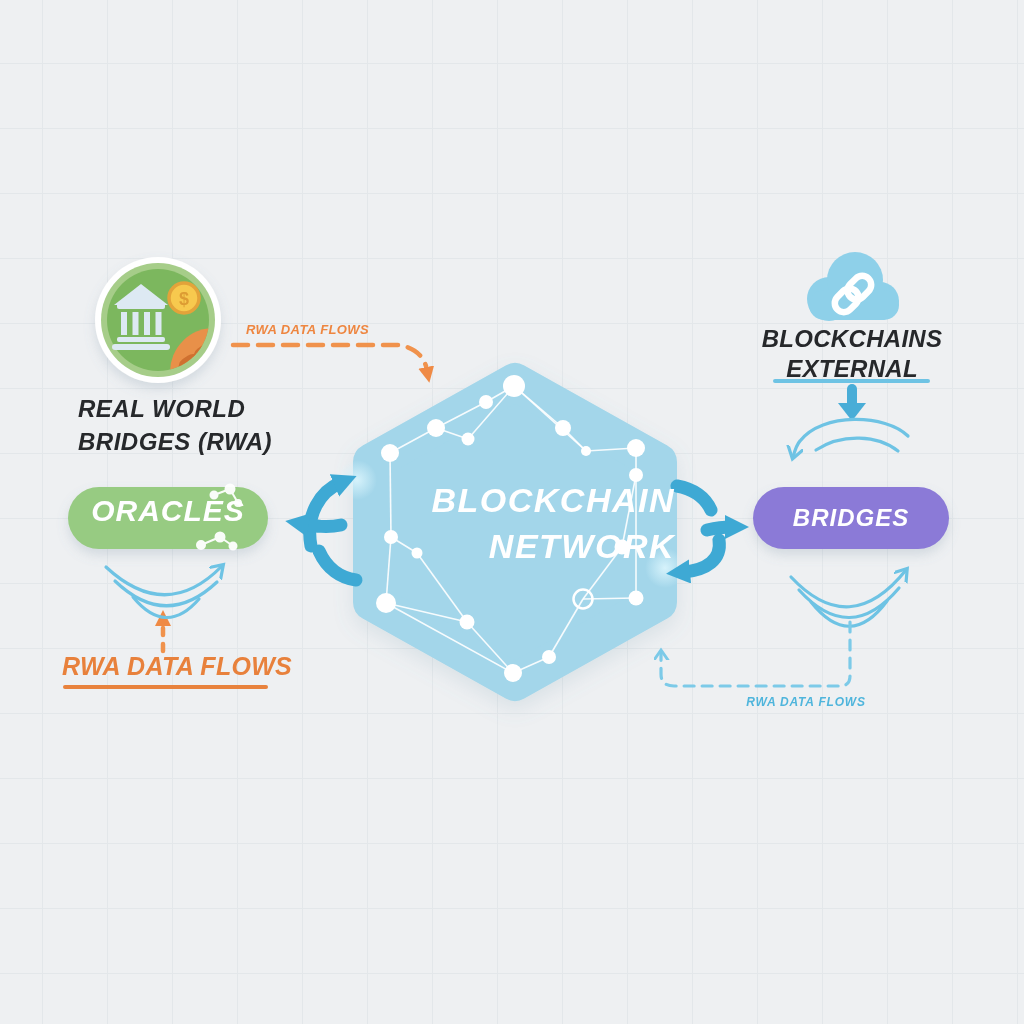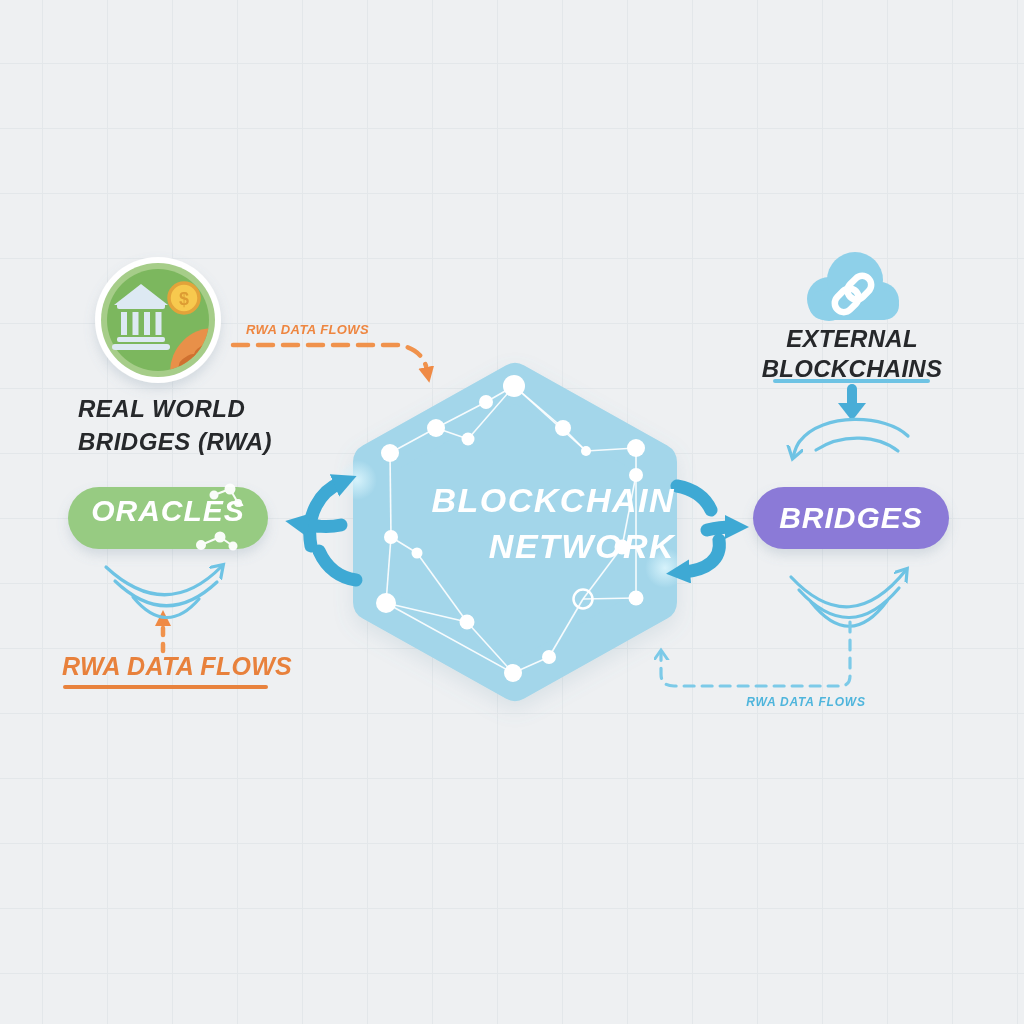--- a/index.html
+++ b/index.html
@@ -19,21 +19,21 @@
   .center-heading{left:355px;top:477px;width:320px;text-align:right;color:#ffffff;
     font-size:34px;line-height:46px;letter-spacing:1.5px;}
   .external-heading{left:752px;top:324px;width:200px;text-align:center;font-size:24px;line-height:30px;letter-spacing:.3px;}
   .underline-blue{position:absolute;left:773px;top:379px;width:157px;height:4px;background:#6ec3e4;border-radius:2px;}
   .flow-top{left:246px;top:322px;font-size:13px;color:#ee8640;letter-spacing:.4px;}
   .flow-left{left:62px;top:652px;font-size:25px;color:#e8813c;letter-spacing:.3px;}
   .underline-orange{position:absolute;left:63px;top:685px;width:205px;height:4px;background:#e8823d;border-radius:2px;}
   .flow-br{left:726px;top:695px;width:160px;text-align:center;font-size:12px;color:#4fb5dc;letter-spacing:.8px;}
   .pill-label{position:absolute;color:#ffffff;font-weight:bold;display:flex;align-items:center;justify-content:center;}
   .oracles-label{left:68px;top:487px;width:200px;height:48px;font-size:30px;letter-spacing:1px;}
-  .bridges-label{left:753px;top:487px;width:196px;height:62px;font-size:30px;letter-spacing:1px;}
+  .bridges-label{left:753px;top:487px;width:196px;height:62px;font-size:24px;letter-spacing:1px;}
 </style>
 </head>
 <body>
 
 <div class="canvas">
 
   <svg class="gfx" width="1024" height="1024" viewBox="0 0 1024 1024">
     <defs>
       <marker id="mCycle" markerWidth="30" markerHeight="30" refX="6" refY="12" orient="auto" markerUnits="userSpaceOnUse">
         <path d="M0,0 L24,12 L0,24 Z" fill="#3ea9d4"></path>
@@ -219,22 +219,22 @@
 
   <div class="label center-heading">
     <div>BLOCKCHAIN</div>
     <div>NETWORK</div>
   </div>
 
   <div class="label pill-label oracles-label">ORACLES</div>
   <div class="label pill-label bridges-label">BRIDGES</div>
 
   <div class="label external-heading">
+    <div>BLOCKCHAINS</div>
     <div>EXTERNAL</div>
-    <div>BLOCKCHAINS</div>
   </div>
   <div class="underline-blue"></div>
 
   <div class="label flow-left">RWA DATA FLOWS</div>
   <div class="underline-orange"></div>
 
   <div class="label flow-br">RWA DATA FLOWS</div>
 
 </div>
 

